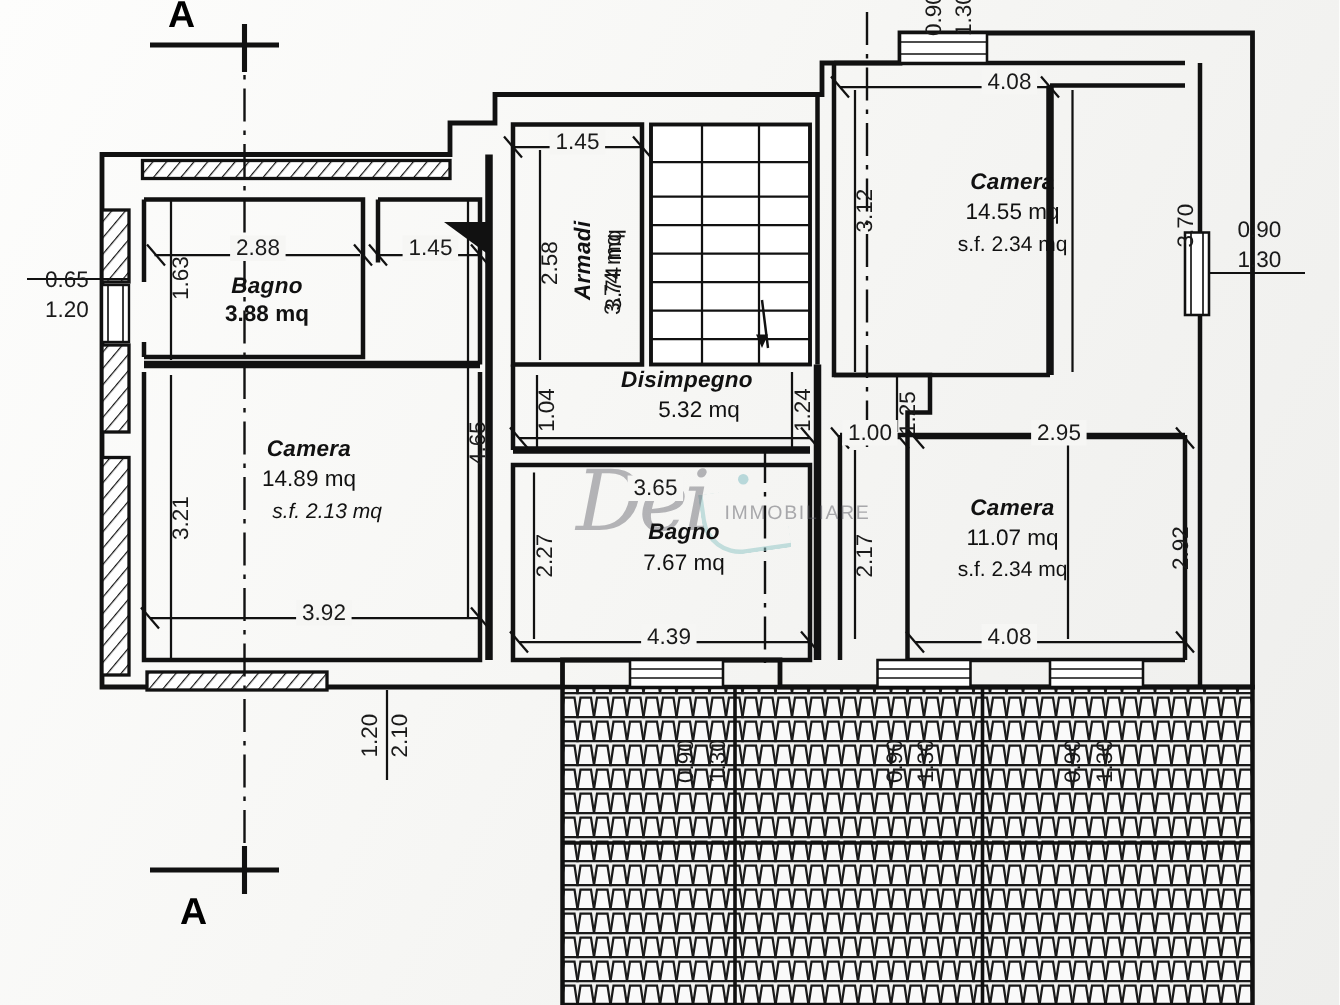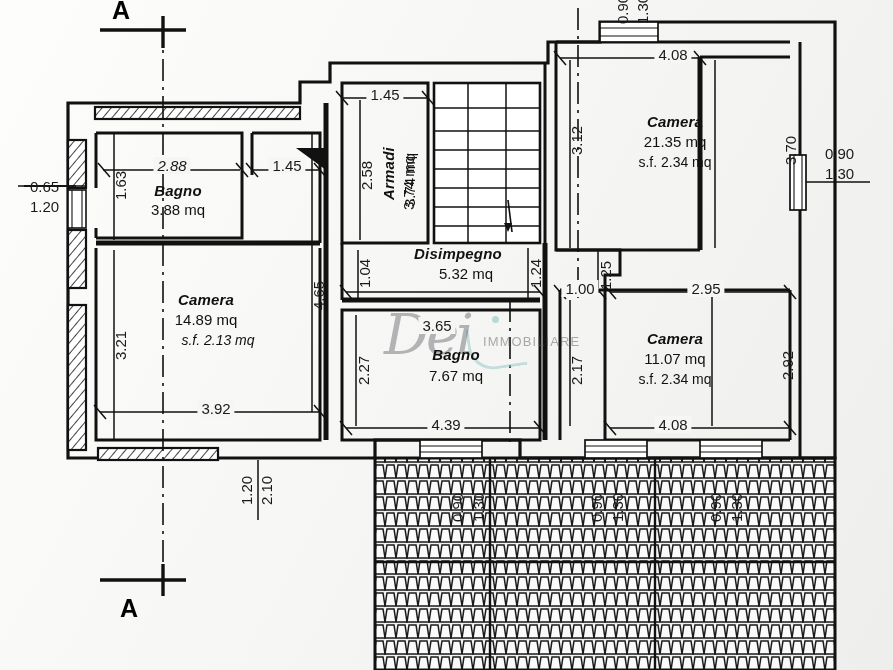--- a/index.html
+++ b/index.html
@@ -239,44 +239,44 @@
     <div class="tealswoosh"></div>
     <div class="dot"></div>
     <div class="script">Dei</div>
     <div class="imm">IMMOBILIARE</div>
   </div>
 
   <div class="txt secmark" style="left:112px;top:-4px;">A</div>
   <div class="txt secmark" style="left:120px;top:594px;">A</div>
 
   <div class="txt roomname ctr" style="left:178px;top:182px;">Bagno</div>
-  <div class="txt roomarea ctr" style="left:178px;top:201px;">3.88 mq</div>
+  <div class="txt roomarea ctr" style="left:178px;top:201px;font-weight:bold;">3.88 mq</div>
 
   <div class="txt roomname ctr" style="left:206px;top:291px;">Camera</div>
   <div class="txt roomarea ctr" style="left:206px;top:311px;">14.89 mq</div>
   <div class="txt roomsf ctr" style="left:218px;top:332px;font-style:italic;">s.f. 2.13 mq</div>
 
   <div class="txt roomname" style="left:380px;top:200px;transform-origin:0 0;transform:rotate(-90deg);">Armadi</div>
   <div class="txt roomarea" style="left:401px;top:207px;transform-origin:0 0;transform:rotate(-90deg);">3.74 mq</div>
 
   <div class="txt roomname ctr" style="left:458px;top:245px;">Disimpegno</div>
   <div class="txt roomarea ctr" style="left:466px;top:265px;text-align:center;">5.32 mq</div>
 
   <div class="txt roomname ctr" style="left:456px;top:346px;">Bagno</div>
   <div class="txt roomarea ctr" style="left:456px;top:367px;">7.67 mq</div>
 
   <div class="txt roomname ctr" style="left:675px;top:113px;">Camera</div>
-  <div class="txt roomarea ctr" style="left:675px;top:133px;">21.35 mq</div>
+  <div class="txt roomarea ctr" style="left:675px;top:133px;">14.55 mq</div>
   <div class="txt roomsf ctr" style="left:675px;top:154px;">s.f. 2.34 mq</div>
 
   <div class="txt roomname ctr" style="left:675px;top:330px;">Camera</div>
   <div class="txt roomarea ctr" style="left:675px;top:350px;">11.07 mq</div>
   <div class="txt roomsf ctr" style="left:675px;top:371px;">s.f. 2.34 mq</div>
 
-  <div class="txt dim ctr" style="left:172px;top:157px;background:#f6f6f4;padding:0 4px;font-style:italic;">2.88</div>
+  <div class="txt dim ctr" style="left:172px;top:157px;background:#f6f6f4;padding:0 4px;">2.88</div>
   <div class="txt dim ctr" style="left:287px;top:157px;background:#f6f6f4;padding:0 4px;">1.45</div>
   <div class="txt dim ctr" style="left:385px;top:86px;background:#f6f6f4;padding:0 4px;">1.45</div>
   <div class="txt dim ctr" style="left:673px;top:46px;background:#f6f6f4;padding:0 4px;">4.08</div>
   <div class="txt dim ctr" style="left:437px;top:280px;background:#f6f6f4;padding:0 4px;margin-top:37px;">3.65</div>
   <div class="txt dim ctr" style="left:580px;top:280px;background:#f6f6f4;padding:0 4px;">1.00</div>
   <div class="txt dim ctr" style="left:706px;top:280px;background:#f6f6f4;padding:0 4px;">2.95</div>
   <div class="txt dim ctr" style="left:216px;top:400px;background:#f6f6f4;padding:0 4px;">3.92</div>
   <div class="txt dim ctr" style="left:446px;top:416px;background:#f6f6f4;padding:0 4px;">4.39</div>
   <div class="txt dim ctr" style="left:673px;top:416px;background:#f6f6f4;padding:0 4px;">4.08</div>
 

